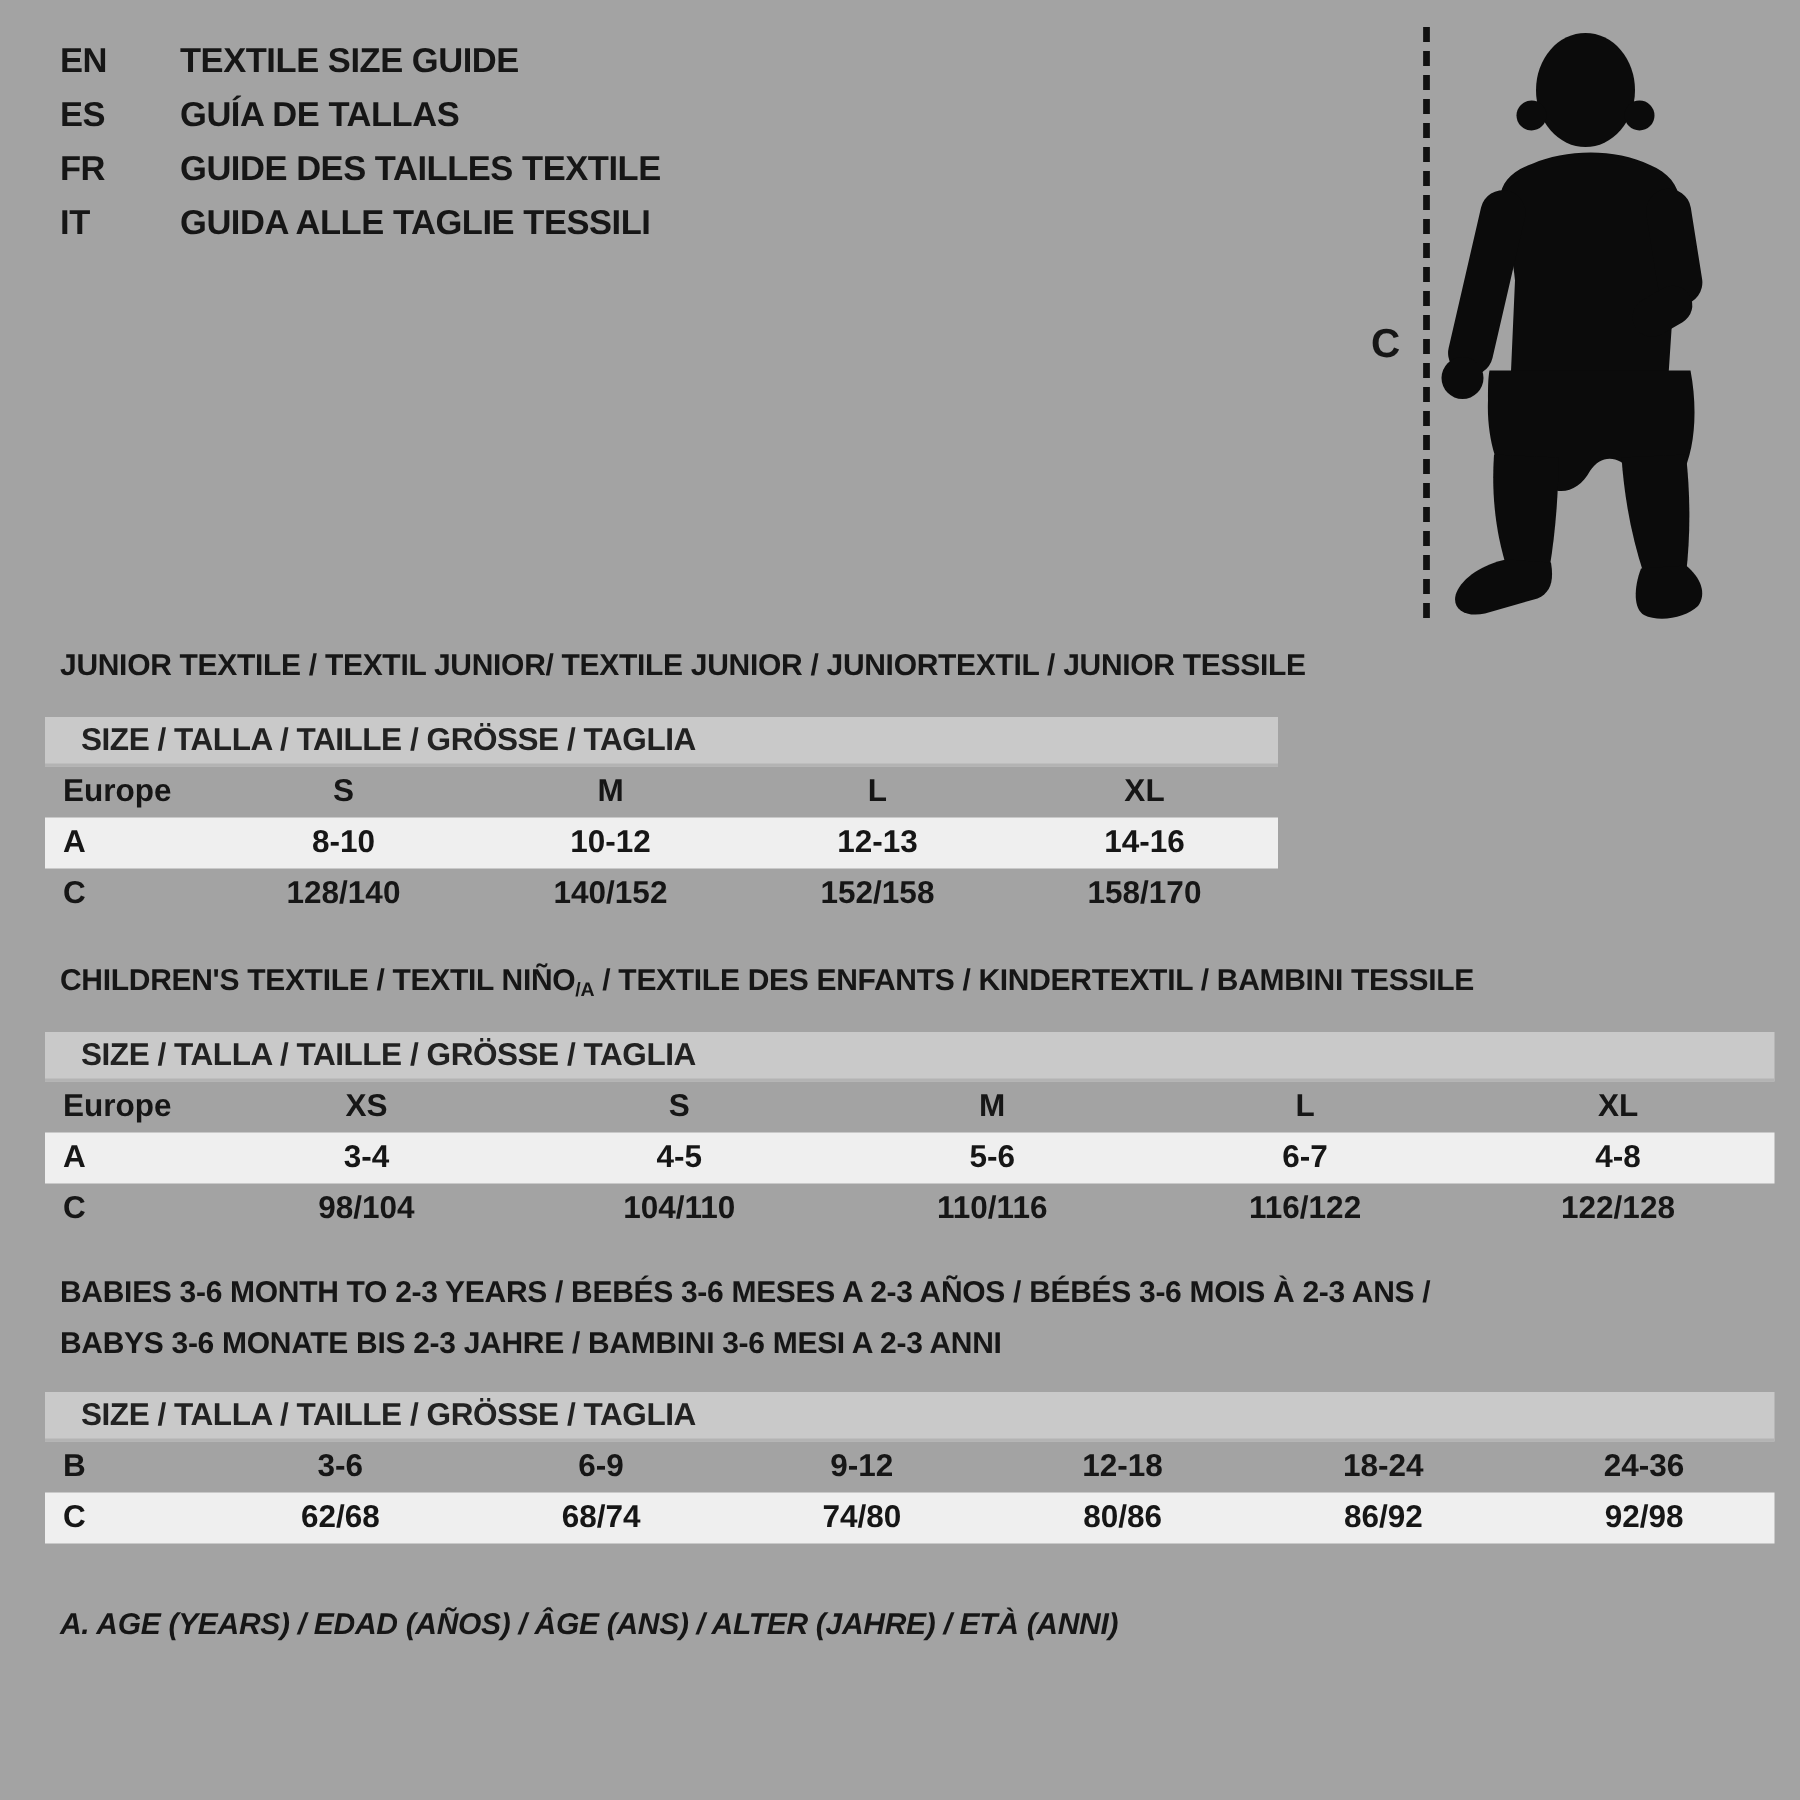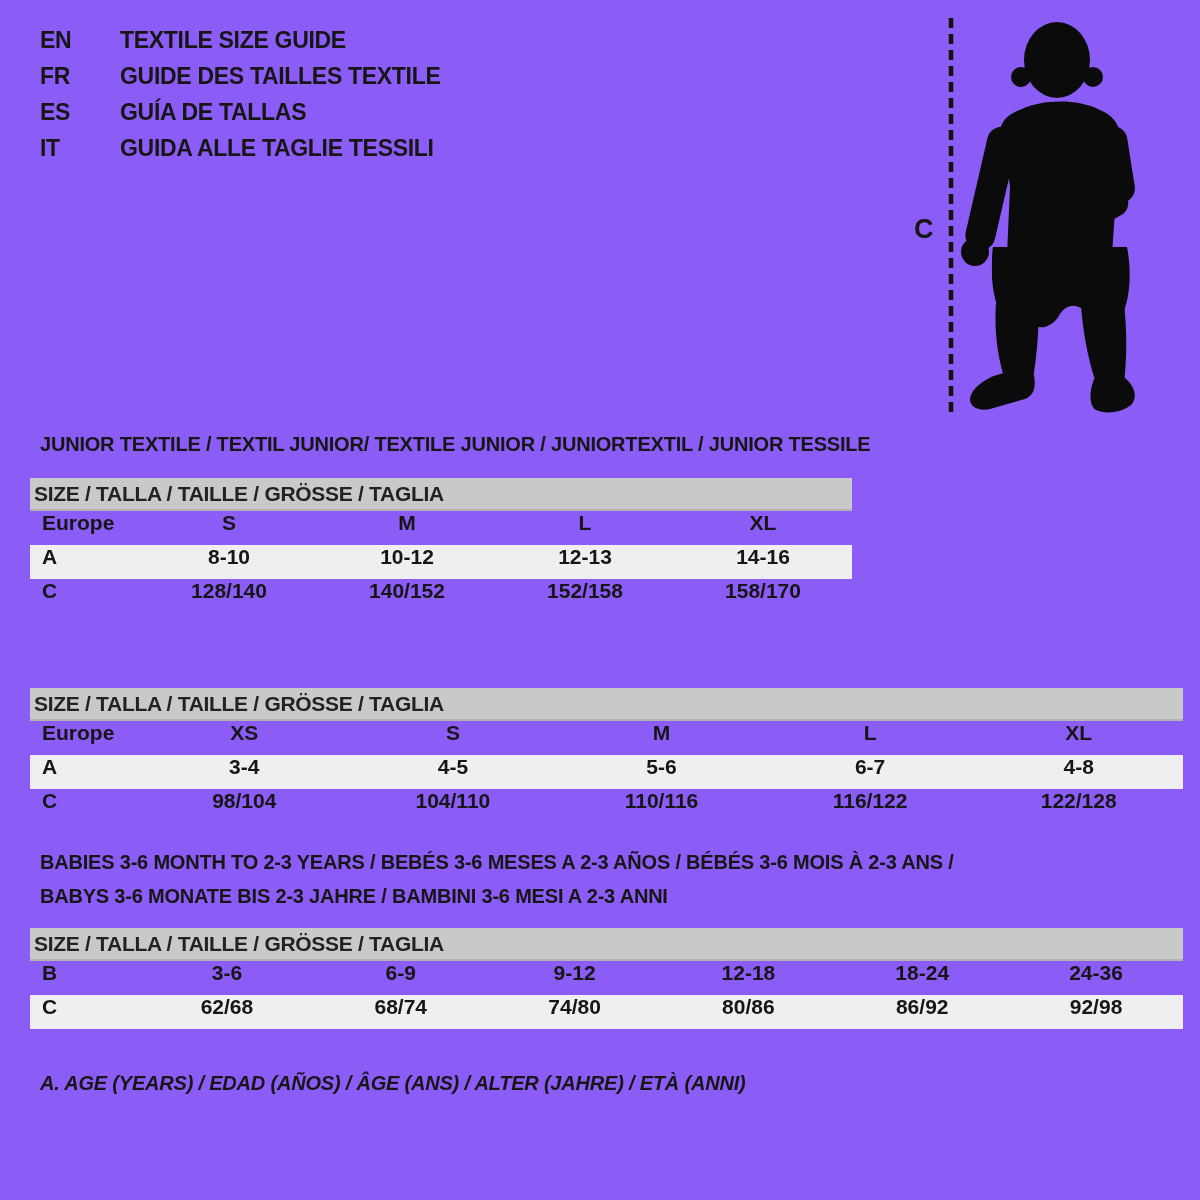--- a/index.html
+++ b/index.html
@@ -1,17 +1,17 @@
 <!DOCTYPE html>
 <html><head>
 <meta charset="utf-8">
 <style>
   html,body{margin:0;padding:0;background:#ffffff;}
   .page{
-    position:relative;width:1200px;height:1200px;background:#8b5cf6;
+    position:relative;width:1200px;height:1200px;background:#a3a3a3;
     font-family:"Liberation Sans",sans-serif;font-weight:700;color:#161616;
     overflow:hidden;
   }
   
   .lang-block{position:absolute;left:40px;top:22px;}
   .lang-row{display:flex;font-size:23px;line-height:36px;letter-spacing:-0.3px;}
   .lang-code{width:80px;}
   .lang-label{white-space:nowrap;}
   
   .figure-svg{position:absolute;left:900px;top:10px;}
@@ -22,48 +22,48 @@
   #children-title{top:643px;}
   #babies-title{top:845px;line-height:34px;}
   .sub{font-size:13px;vertical-align:-4px;}
   
   .size-table{position:absolute;left:30px;}
   #junior-table{top:478px;width:822px;}
   #children-table{top:688px;width:1153px;}
   #babies-table{top:928px;width:1153px;}
   .size-bar{
     height:33px;background:#c9c9c9;border-bottom:2px solid #b3b3b3;
-    display:flex;align-items:center;padding-left:4px;box-sizing:border-box;
+    display:flex;align-items:center;padding-left:24px;box-sizing:border-box;
     font-size:21px;letter-spacing:-0.3px;color:#222222;
   }
-  .t-row{display:flex;align-items:flex-start;height:34px;font-size:21px;}
+  .t-row{display:flex;align-items:center;height:34px;font-size:21px;}
   .t-row.alt{background:#efefef;}
   .t-label{width:110px;padding-left:12px;box-sizing:border-box;}
   .t-cell{flex:1;text-align:center;}
   
   .legend{position:absolute;left:40px;top:1066px;font-size:20px;line-height:35px;letter-spacing:-0.2px;font-style:italic;}
   .legend div{white-space:nowrap;}
 </style>
 </head>
 <body>
 
 <div class="page">
 
   <div class="lang-block">
     <div class="lang-row">
       <span class="lang-code">EN</span>
       <span class="lang-label">TEXTILE SIZE GUIDE</span>
     </div>
     <div class="lang-row">
+      <span class="lang-code">ES</span>
+      <span class="lang-label">GUÍA DE TALLAS</span>
+    </div>
+    <div class="lang-row">
       <span class="lang-code">FR</span>
       <span class="lang-label">GUIDE DES TAILLES TEXTILE</span>
-    </div>
-    <div class="lang-row">
-      <span class="lang-code">ES</span>
-      <span class="lang-label">GUÍA DE TALLAS</span>
     </div>
     <div class="lang-row">
       <span class="lang-code">IT</span>
       <span class="lang-label">GUIDA ALLE TAGLIE TESSILI</span>
     </div>
   </div>
 
   <svg class="figure-svg" width="260" height="415" viewBox="0 0 260 415">
     <line x1="51" y1="8" x2="51" y2="406" stroke="#111111" stroke-width="4.5" stroke-dasharray="10 6"></line>
     <g transform="translate(60,5)" fill="#0b0b0b">
@@ -103,20 +103,23 @@
     </div>
     <div class="t-row">
       <span class="t-label">C</span>
       <span class="t-cell">128/140</span>
       <span class="t-cell">140/152</span>
       <span class="t-cell">152/158</span>
       <span class="t-cell">158/170</span>
     </div>
   </div>
 
+  <div class="section-title" id="children-title">
+    <span>CHILDREN'S TEXTILE / TEXTIL NIÑO</span><span class="sub">/A</span><span> / TEXTILE DES ENFANTS / KINDERTEXTIL / BAMBINI TESSILE</span>
+  </div>
   <div class="size-table" id="children-table">
     <div class="size-bar">SIZE / TALLA / TAILLE / GRÖSSE / TAGLIA</div>
     <div class="t-row">
       <span class="t-label">Europe</span>
       <span class="t-cell">XS</span>
       <span class="t-cell">S</span>
       <span class="t-cell">M</span>
       <span class="t-cell">L</span>
       <span class="t-cell">XL</span>
     </div>

